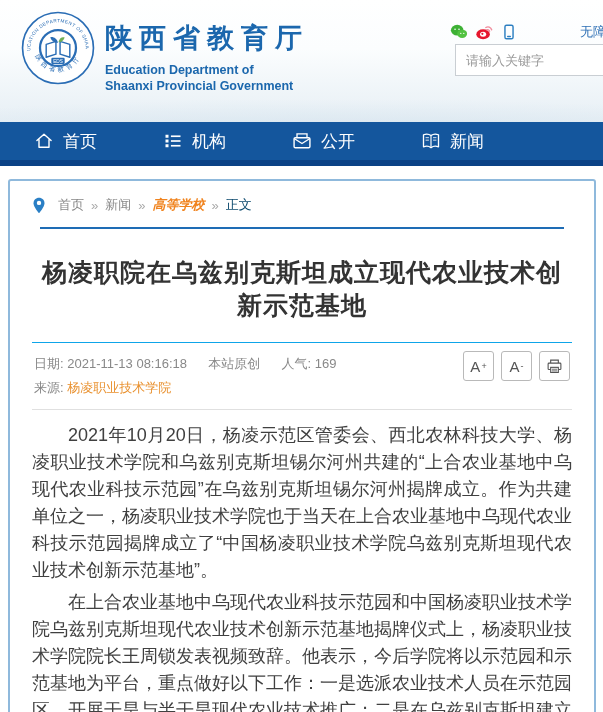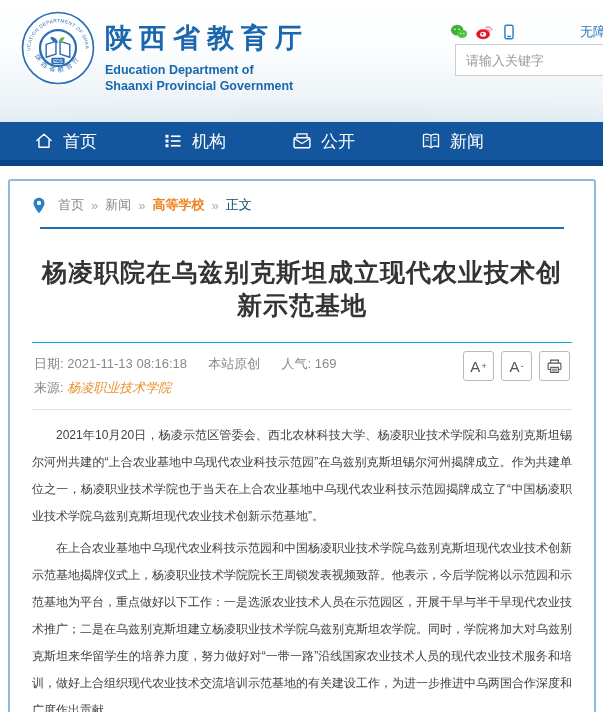--- a/index.html
+++ b/index.html
@@ -55,50 +55,50 @@
     position:absolute; left:8px; top:179px; width:588px; height:620px;
     background:#fff; border:2px solid #8fb9dc; border-radius:3px;
   }
   .breadcrumb {
     display:flex; align-items:center; padding:15px 20px 11px 22px;
     font-size:13px; color:#999;
   }
   .breadcrumb .pin { width:14px; height:17px; margin-right:12px; }
   .crumb { color:#888; text-decoration:none; cursor:pointer; }
   .crumb-sep { margin:0 7px; color:#aaa; }
-  .crumb-active { color:#f0831e; font-weight:bold; }
+  .crumb-active { color:#f0831e; font-weight:bold;font-style:italic; }
   .crumb-last { color:#0c4a6e; cursor:default; }
   .bc-divider { height:2px; background:#1e6cb5; margin:2px 30px 0 30px; }
 
   .article-title {
     margin:27px 24px 20px; text-align:center;
     font-size:25px; font-weight:bold; color:#333; letter-spacing:1px;
   }
 
   .meta-bar {
     margin:0 22px; border-top:1px solid #0ea5e9; border-bottom:1px solid #e0e0e0;
     padding:9px 2px 9px 2px; position:relative; min-height:52px;
   }
   .meta-line { font-size:13px; color:#888; line-height:24px; }
   .meta-line b { font-weight:normal; color:#888; }
   .meta-gap { display:inline-block; width:14px; }
-  .source-link { color:#e9912f; text-decoration:none; cursor:pointer;font-style:italic; }
+  .source-link { color:#e9912f; text-decoration:none; cursor:pointer; }
   .tools { position:absolute; right:2px; top:8px; display:flex; }
   .tool-btn {
     width:31px; height:30px; margin-left:7px; background:#fff;
     border:1px solid #b9b9b9; border-radius:3px; color:#555;
     font-size:15px; display:flex; align-items:center; justify-content:center;
     cursor:pointer; font-family:"Liberation Sans", sans-serif;
   }
   .tool-btn sup { font-size:9px; margin-left:1px; line-height:1; }
   .tool-btn svg { width:17px; height:17px; }
 
   .article-body { padding:12px 22px 0 22px; }
   .article-body p {
-    font-size:12px; color:#404040; line-height:27px;
+    font-size:18px; color:#404040; line-height:27px;
     text-indent:2em; margin-bottom:5px; text-align:justify;
   }
 </style>
 </head>
 <body>
 
 <div class="page">
 
   <header class="site-header">
 

